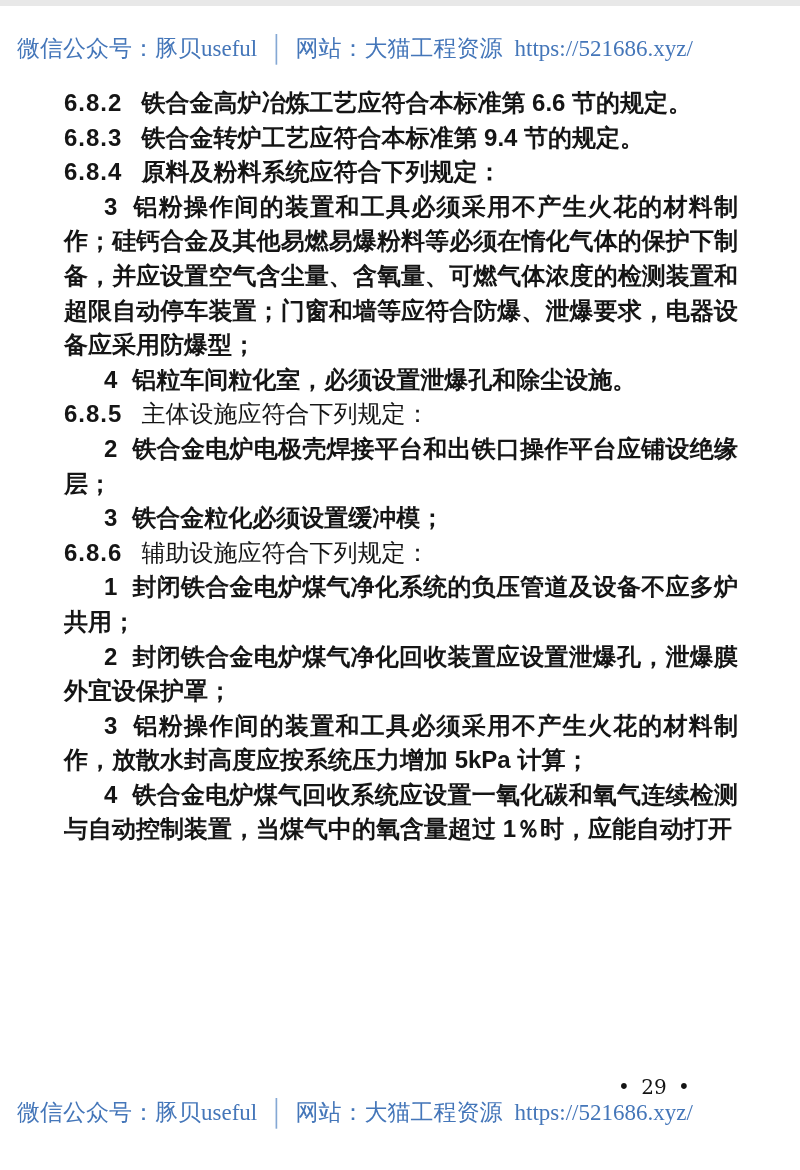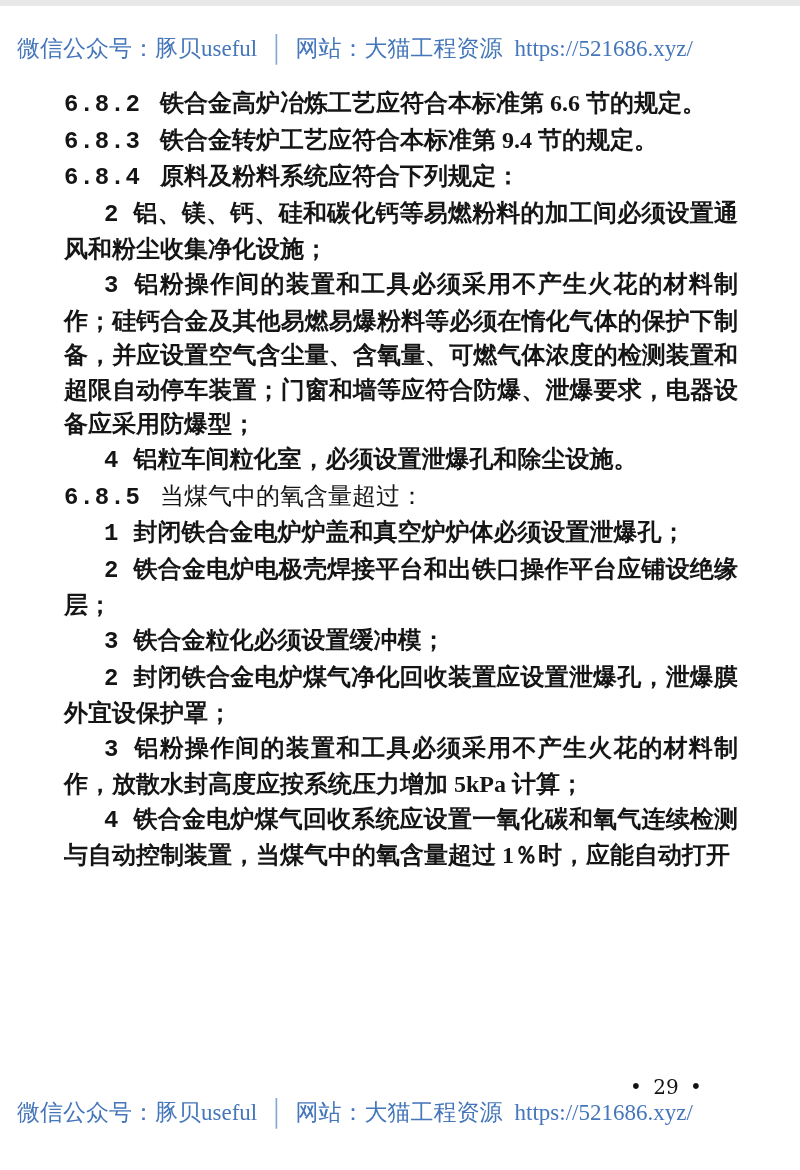--- a/index.html
+++ b/index.html
@@ -42,41 +42,40 @@
     color: #151515;
   }
   .para {
     margin: 0;
     text-align: justify;
     font-size: 24px;
     line-height: 34.6px;
   }
   .para .num {
     font-weight: bold;
-    font-family: Liberation Mono, monospace;
+    font-family: Liberation Sans, sans-serif;
   }
   .clause .num { margin-right: 19px; letter-spacing: 1px; }
   .item { text-indent: 40px; }
   .item .num { margin-right: 15px; }
   .txt.hei {
     font-weight: bold;
-    font-family: Liberation Serif, serif;
+    font-family: Liberation Sans, sans-serif;
   }
   .txt.song {
     font-weight: normal;
     font-family: "Liberation Serif", serif;
   }
 
   
   .pageno {
     position: absolute;
     top: 1069px;
     left: 618px;
     width: 96px;
-    text-align: center;
     font-size: 20px;
     color: #141414;
     font-family: "DejaVu Serif", serif;
     word-spacing: 5px;
   }
 </style>
 </head>
 <body>
 
 <div class="page">
@@ -87,36 +86,36 @@
 
   <div class="body-text">
 
     <p class="para clause"><span class="num">6.8.2</span><span class="txt hei">铁合金高炉冶炼工艺应符合本标准第 6.6 节的规定。</span></p>
 
     <p class="para clause"><span class="num">6.8.3</span><span class="txt hei">铁合金转炉工艺应符合本标准第 9.4 节的规定。</span></p>
 
     <p class="para clause"><span class="num">6.8.4</span><span class="txt hei">原料及粉料系统应符合下列规定：</span></p>
 
 
-    <p class="para item"><span class="num">2</span><span class="txt hei">铝、镁、钙、硅和碳化钙等易燃粉料的加工间必须设置通风和粉尘收集净化设施；</span></p>
 
     <p class="para item"><span class="num">3</span><span class="txt hei">铝粉操作间的装置和工具必须采用不产生火花的材料制作；硅钙合金及其他易燃易爆粉料等必须在惰化气体的保护下制备，并应设置空气含尘量、含氧量、可燃气体浓度的检测装置和超限自动停车装置；门窗和墙等应符合防爆、泄爆要求，电器设备应采用防爆型；</span></p>
 
     <p class="para item"><span class="num">4</span><span class="txt hei">铝粒车间粒化室，必须设置泄爆孔和除尘设施。</span></p>
 
-    <p class="para clause"><span class="num">6.8.5</span><span class="txt song">当煤气中的氧含量超过：</span></p>
+    <p class="para clause"><span class="num">6.8.5</span><span class="txt song">主体设施应符合下列规定：</span></p>
 
-    <p class="para item"><span class="num">1</span><span class="txt hei">封闭铁合金电炉炉盖和真空炉炉体必须设置泄爆孔；</span></p>
 
     <p class="para item"><span class="num">2</span><span class="txt hei">铁合金电炉电极壳焊接平台和出铁口操作平台应铺设绝缘层；</span></p>
 
     <p class="para item"><span class="num">3</span><span class="txt hei">铁合金粒化必须设置缓冲模；</span></p>
 
 
+    <p class="para clause"><span class="num">6.8.6</span><span class="txt song">辅助设施应符合下列规定：</span></p>
 
+    <p class="para item"><span class="num">1</span><span class="txt hei">封闭铁合金电炉煤气净化系统的负压管道及设备不应多炉共用；</span></p>
 
     <p class="para item"><span class="num">2</span><span class="txt hei">封闭铁合金电炉煤气净化回收装置应设置泄爆孔，泄爆膜外宜设保护罩；</span></p>
 
     <p class="para item"><span class="num">3</span><span class="txt hei">铝粉操作间的装置和工具必须采用不产生火花的材料制作，放散水封高度应按系统压力增加 5kPa 计算；</span></p>
 
     <p class="para item"><span class="num">4</span><span class="txt hei">铁合金电炉煤气回收系统应设置一氧化碳和氧气连续检测与自动控制装置，当煤气中的氧含量超过 1％时，应能自动打开</span></p>
 
   </div>
 
   <div class="pageno">• 29 •</div>

